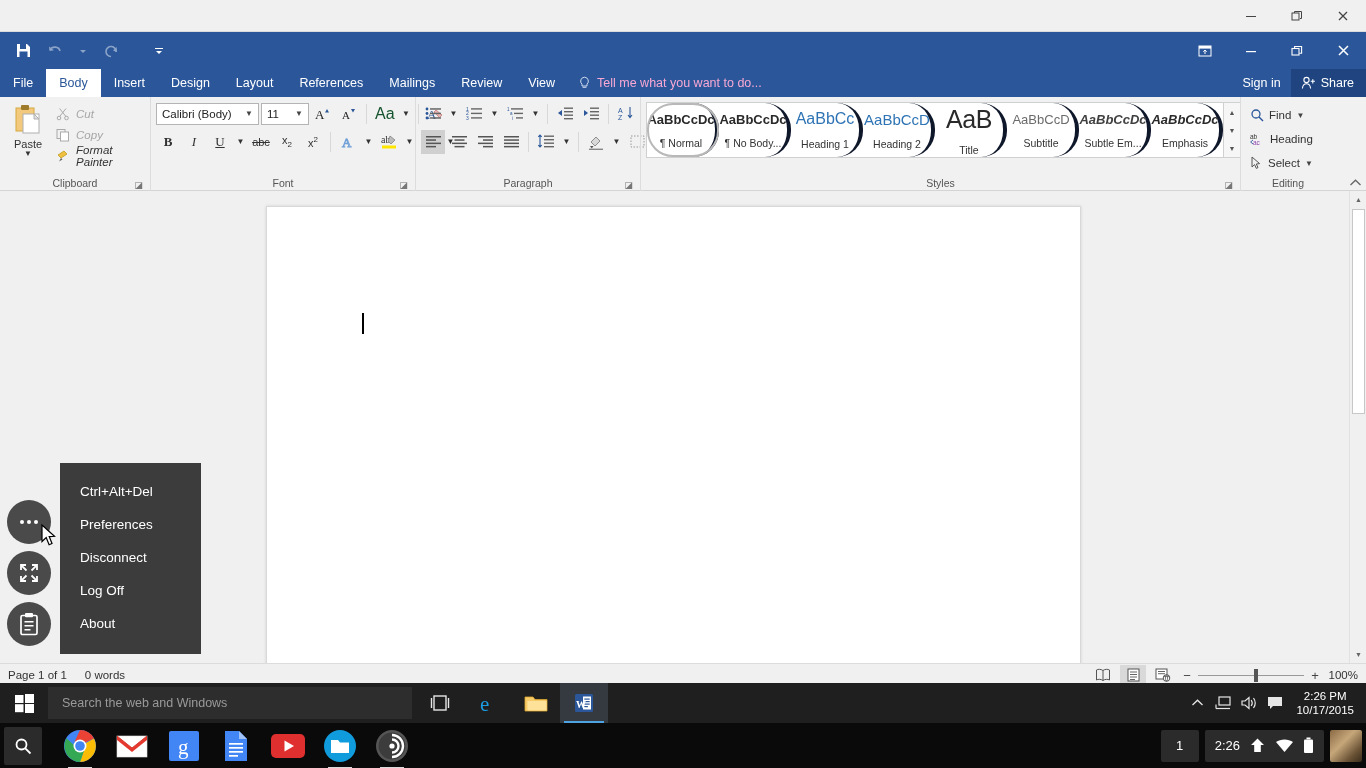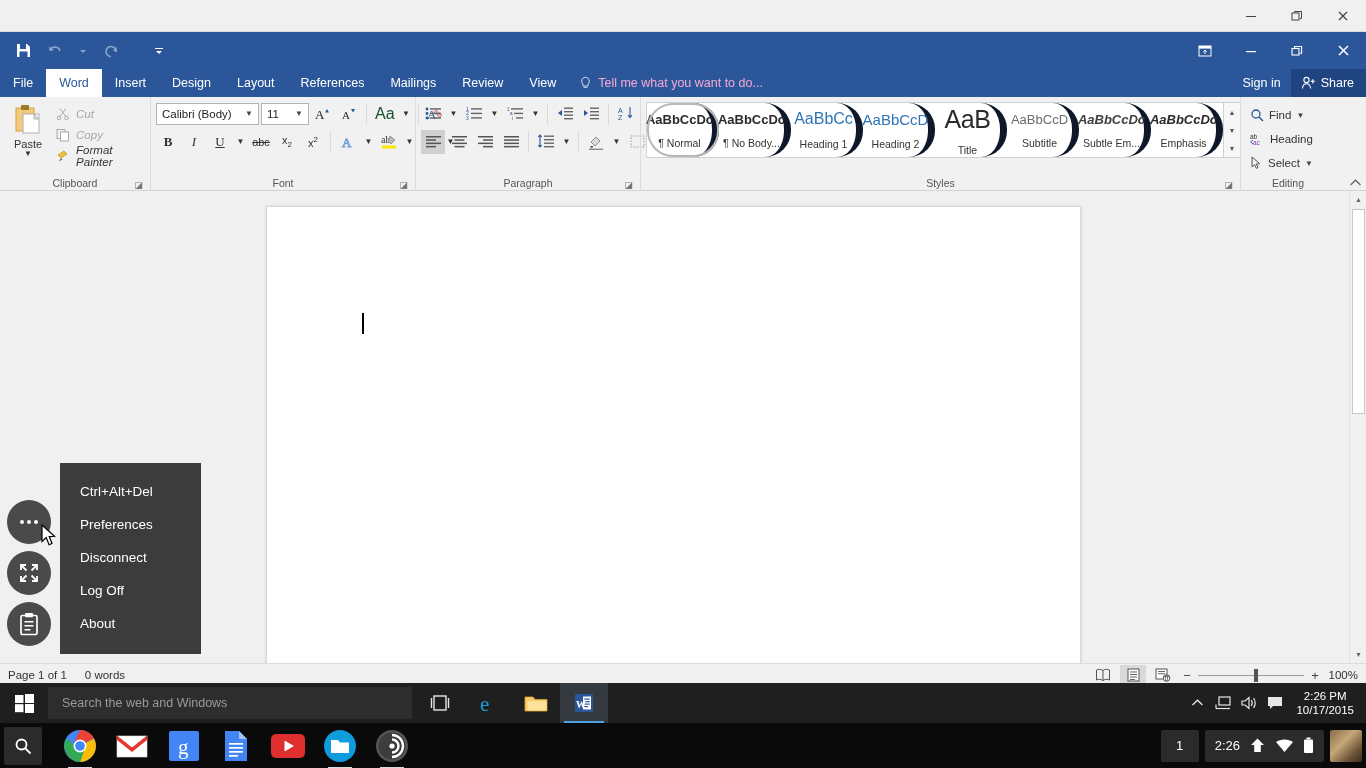--- a/index.html
+++ b/index.html
@@ -127,21 +127,21 @@
   .ibtn.on { background: #d0d0d0; }
 
   
   .stylesgrp { width: 600px; }
   .styles-gallery {
     display: flex; align-items: stretch; border: 1px solid #d0d0d0; background: #fff;
     height: 56px; margin-top: 1px;
   }
   .style-item {
     width: 72px; display: flex; flex-direction: column; align-items: center; justify-content: center;
-    gap: 10px; border-right: 7px solid #0f172a; border-radius: 26px;
+    gap: 10px; border-right: 4px solid #0f172a; border-radius: 26px;
   }
   .style-item.sel { outline: 2px solid #b8b8b8; outline-offset: -2px; background: #fff; }
   .style-prev { font-size: 13px; color: #2a2a2a; white-space: nowrap; overflow: hidden; width: 70px; text-align: center; }
   .style-name { font-size: 10.5px; color: #333; white-space: nowrap; overflow: hidden; max-width: 70px; }
   .styles-scroll {
     width: 17px; display: flex; flex-direction: column; border-left: 1px solid #d0d0d0; background: #f6f6f6;
   }
   .ss-btn { flex: 1; display: flex; align-items: center; justify-content: center; font-size: 7px; color: #555; }
 
   
@@ -356,21 +356,21 @@
         <div class="win-btn close">
           <svg width="13" height="13" viewBox="0 0 13 13">
             <path d="M2 2 L11 11 M11 2 L2 11" stroke="#fff" stroke-width="1.5"></path>
           </svg>
         </div>
       </div>
     </div>
 
     <div class="ribbon-tabs">
       <div class="tab file">File</div>
-      <div class="tab active">Word</div>
+      <div class="tab active">Body</div>
       <div class="tab">Insert</div>
       <div class="tab">Design</div>
       <div class="tab">Layout</div>
       <div class="tab">References</div>
       <div class="tab">Mailings</div>
       <div class="tab">Review</div>
       <div class="tab">View</div>
       <div class="tellme">
         <span>
           <svg width="13" height="14" viewBox="0 0 13 14">

